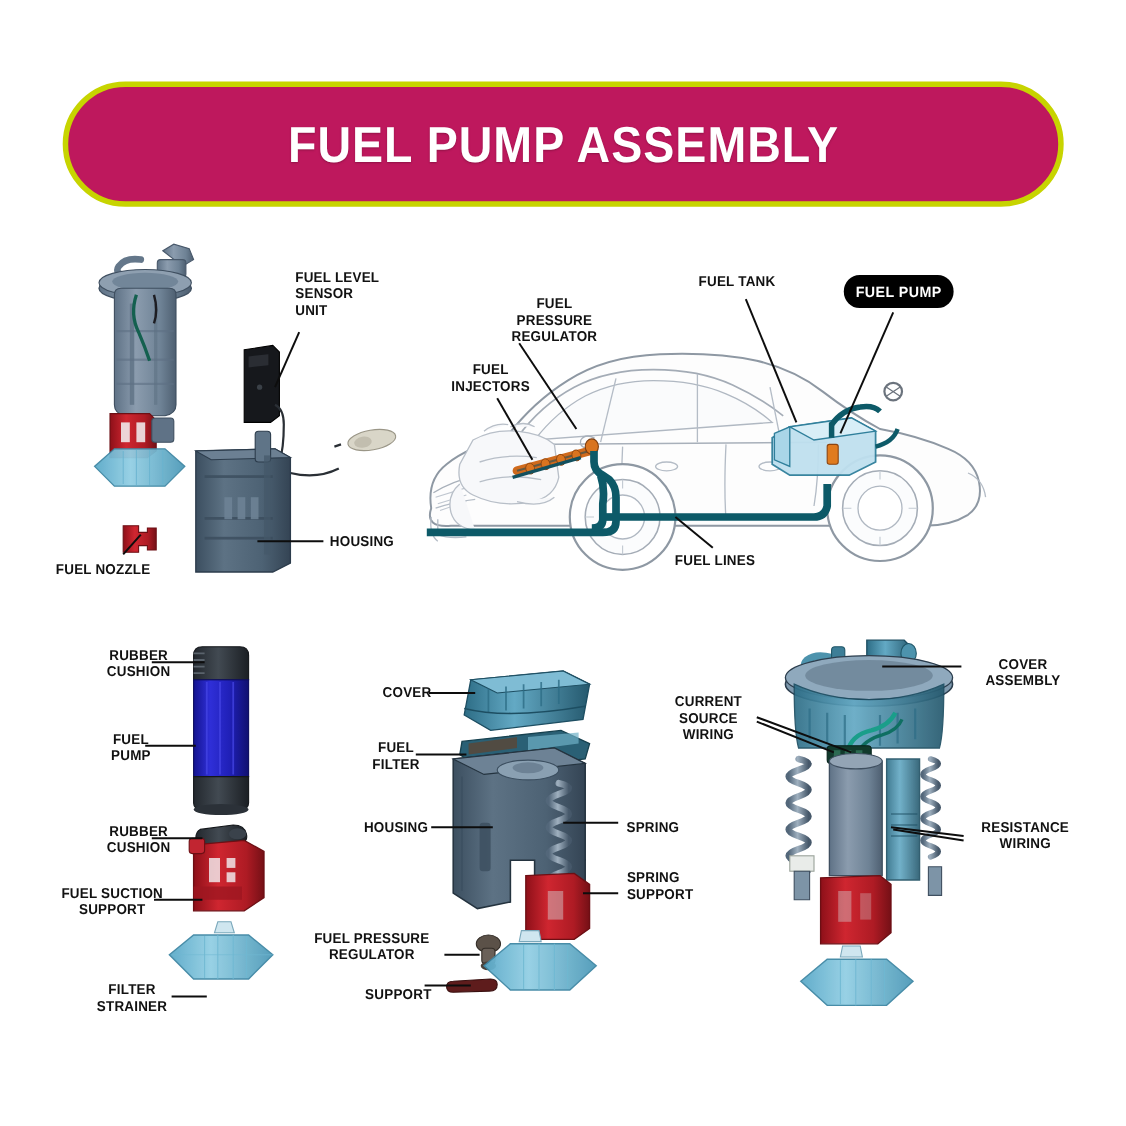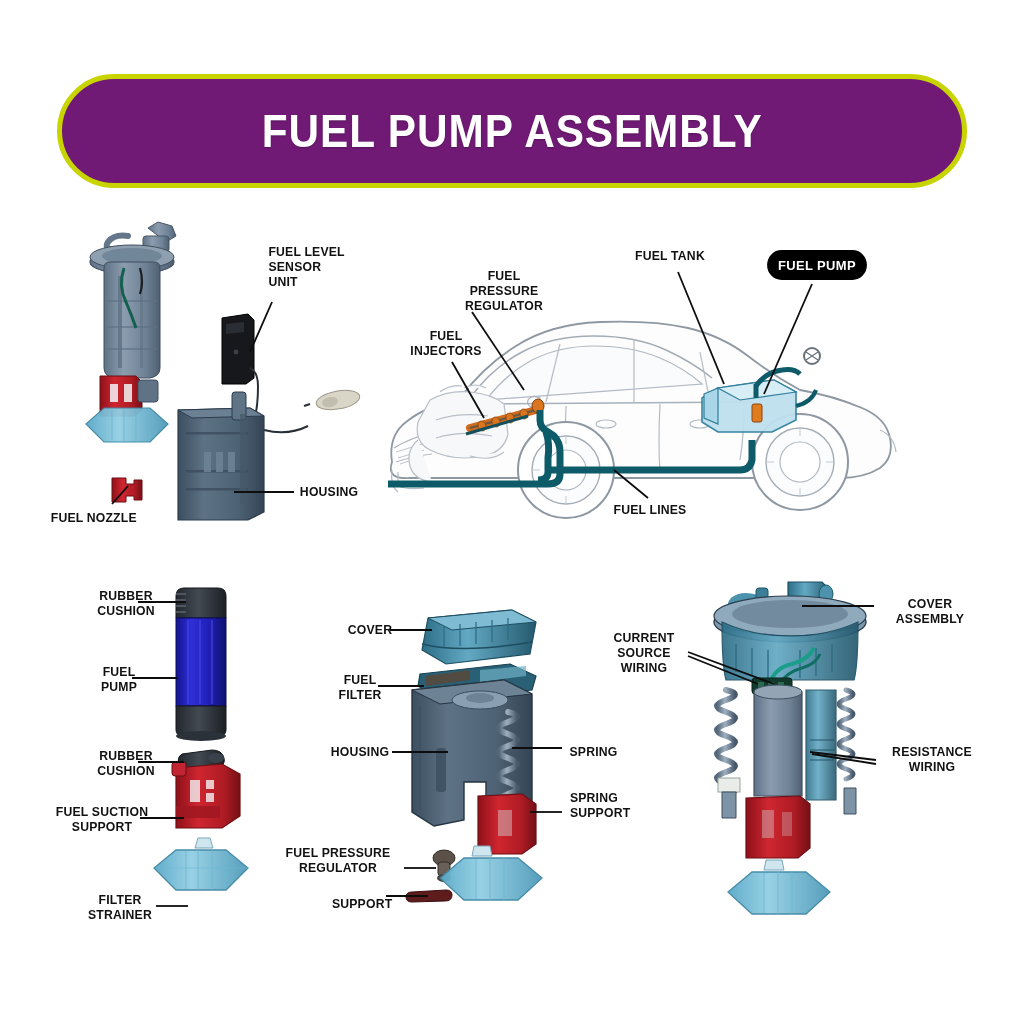--- a/index.html
+++ b/index.html
@@ -8,21 +8,21 @@
     background:#ffffff;
     font-family:"Liberation Sans", sans-serif;
     overflow:hidden;
     position:relative;
   }
   #stage{position:absolute;inset:0;width:1024px;height:1024px;}
 
   
   .banner{
     position:absolute;left:57px;top:74px;width:910px;height:114px;
-    background:#701a75;
+    background:#be185d;
     border:5px solid #c7d400;
     border-radius:60px;
     box-sizing:border-box;
     display:flex;align-items:center;justify-content:center;
   }
   .banner-title{
     color:#ffffff;
     font-family:"Liberation Sans", sans-serif;
     font-weight:bold;
     font-size:46px;

